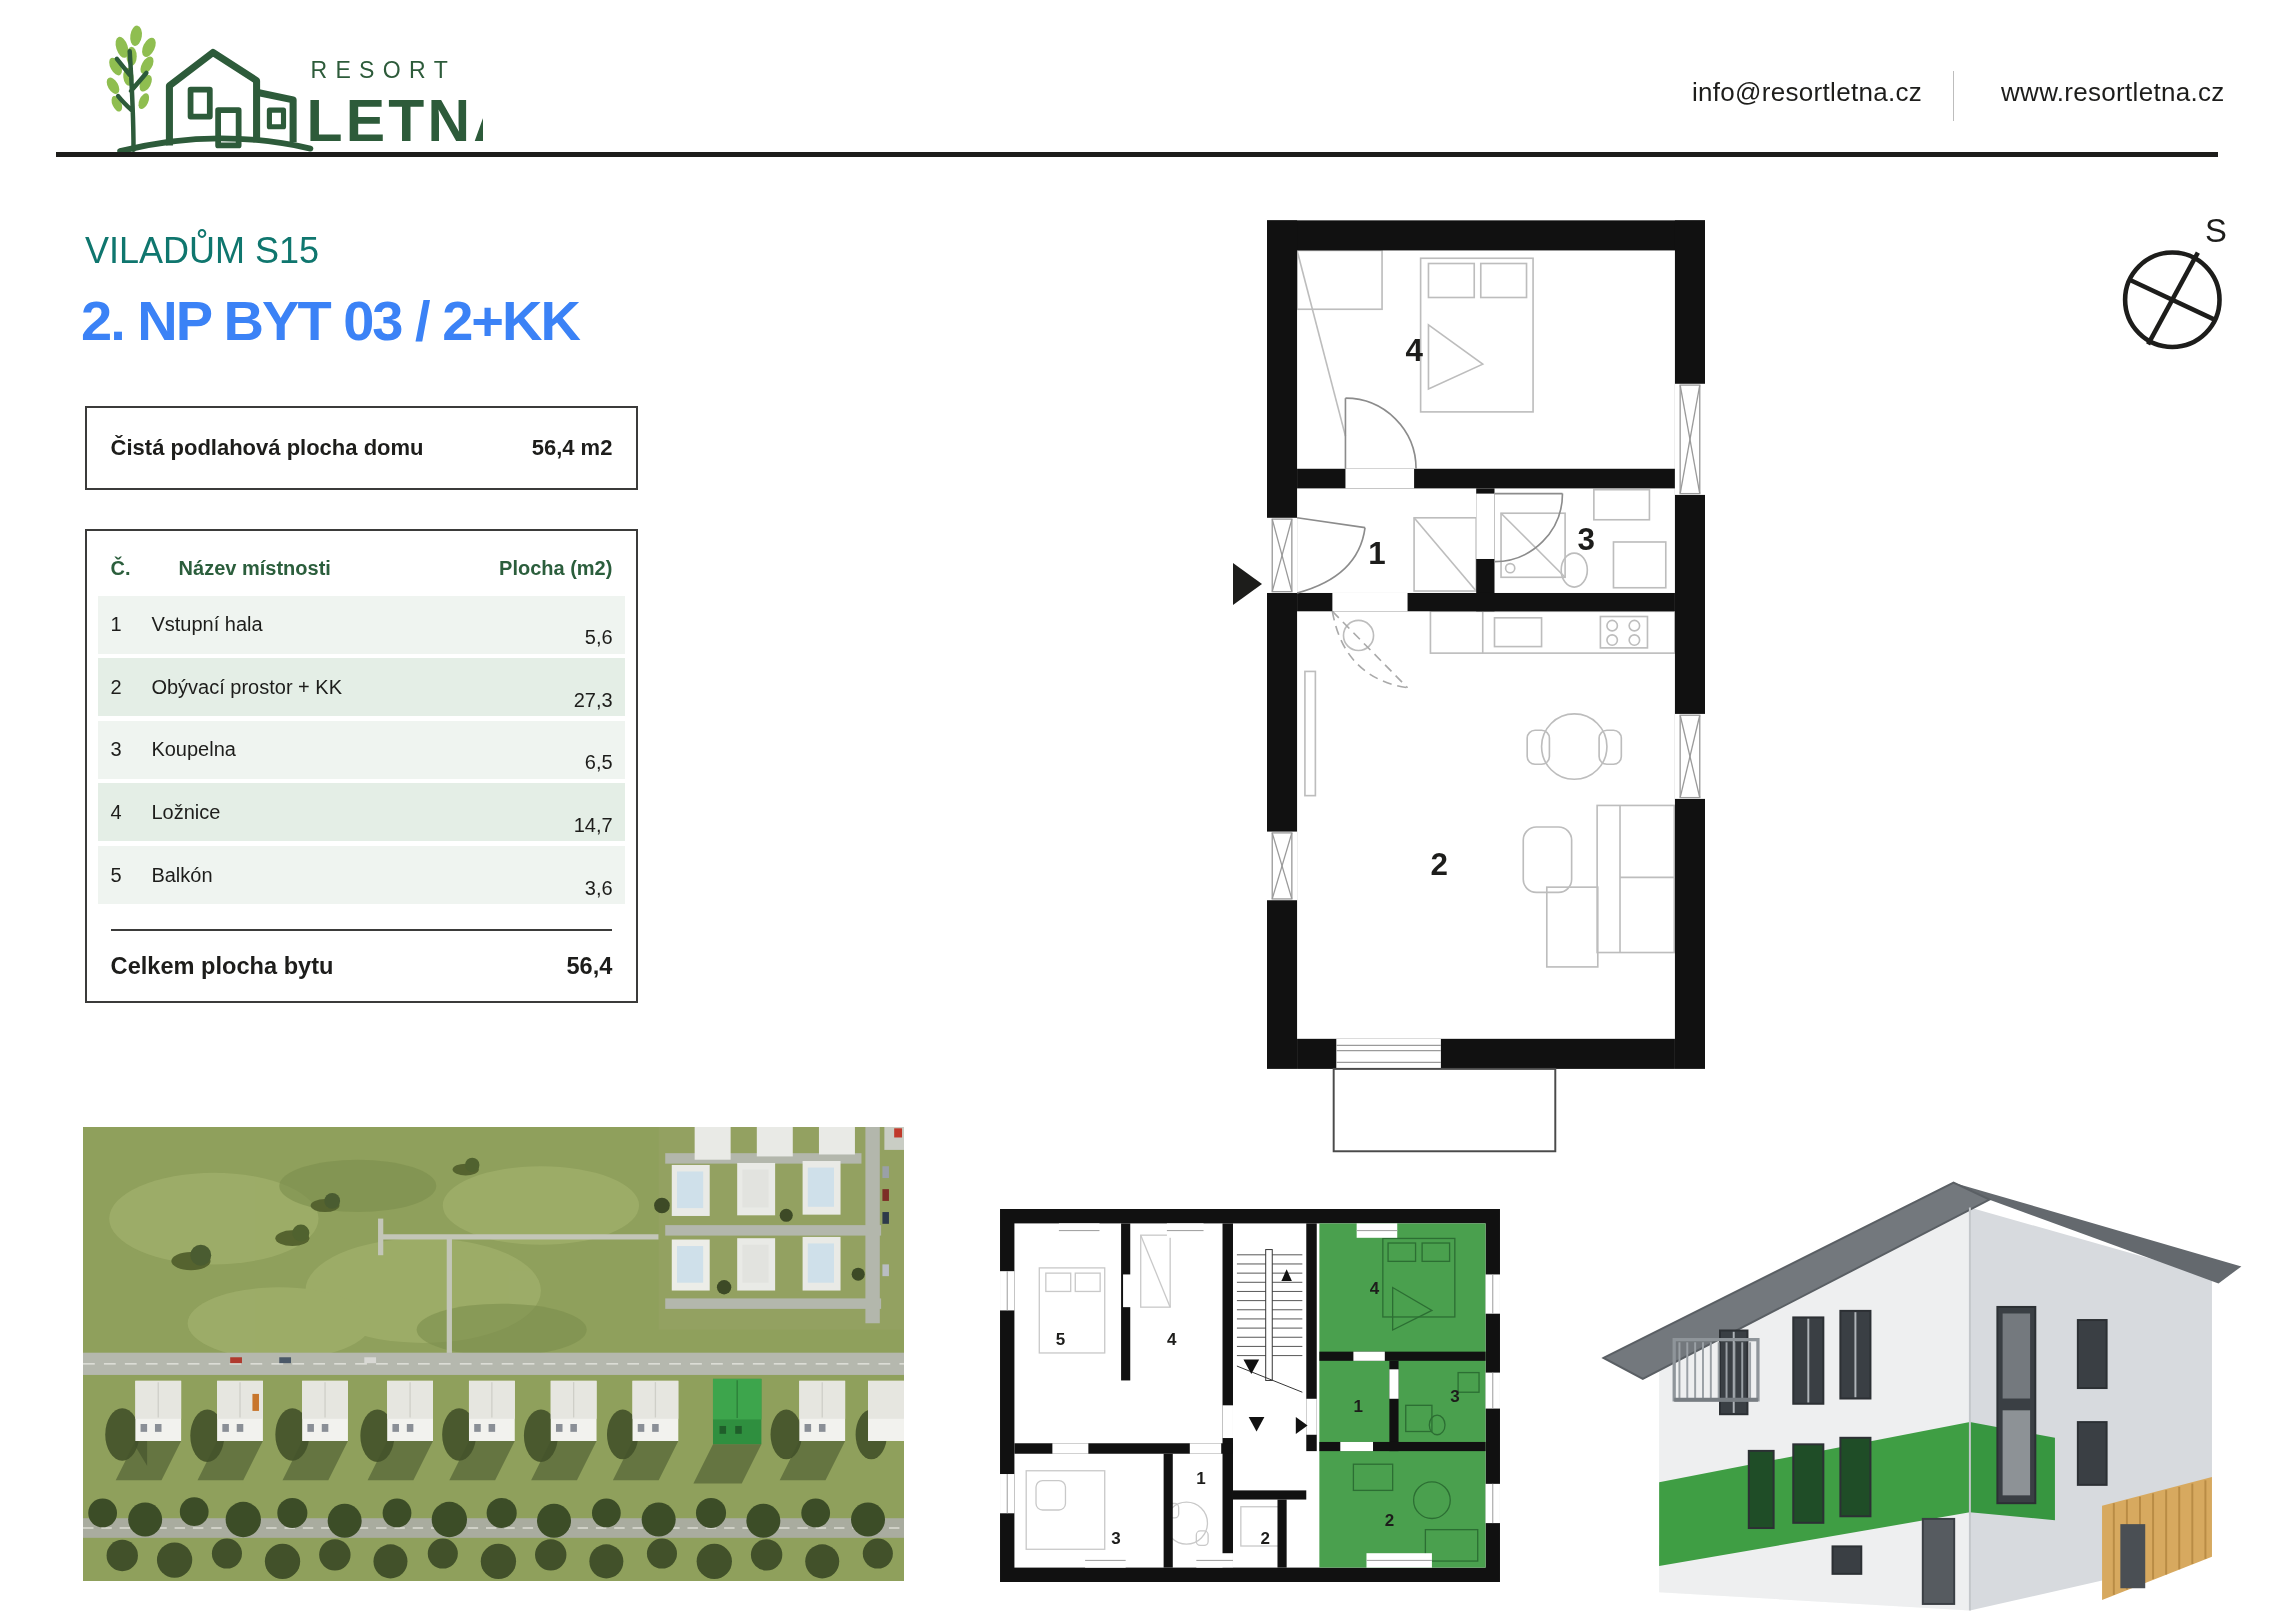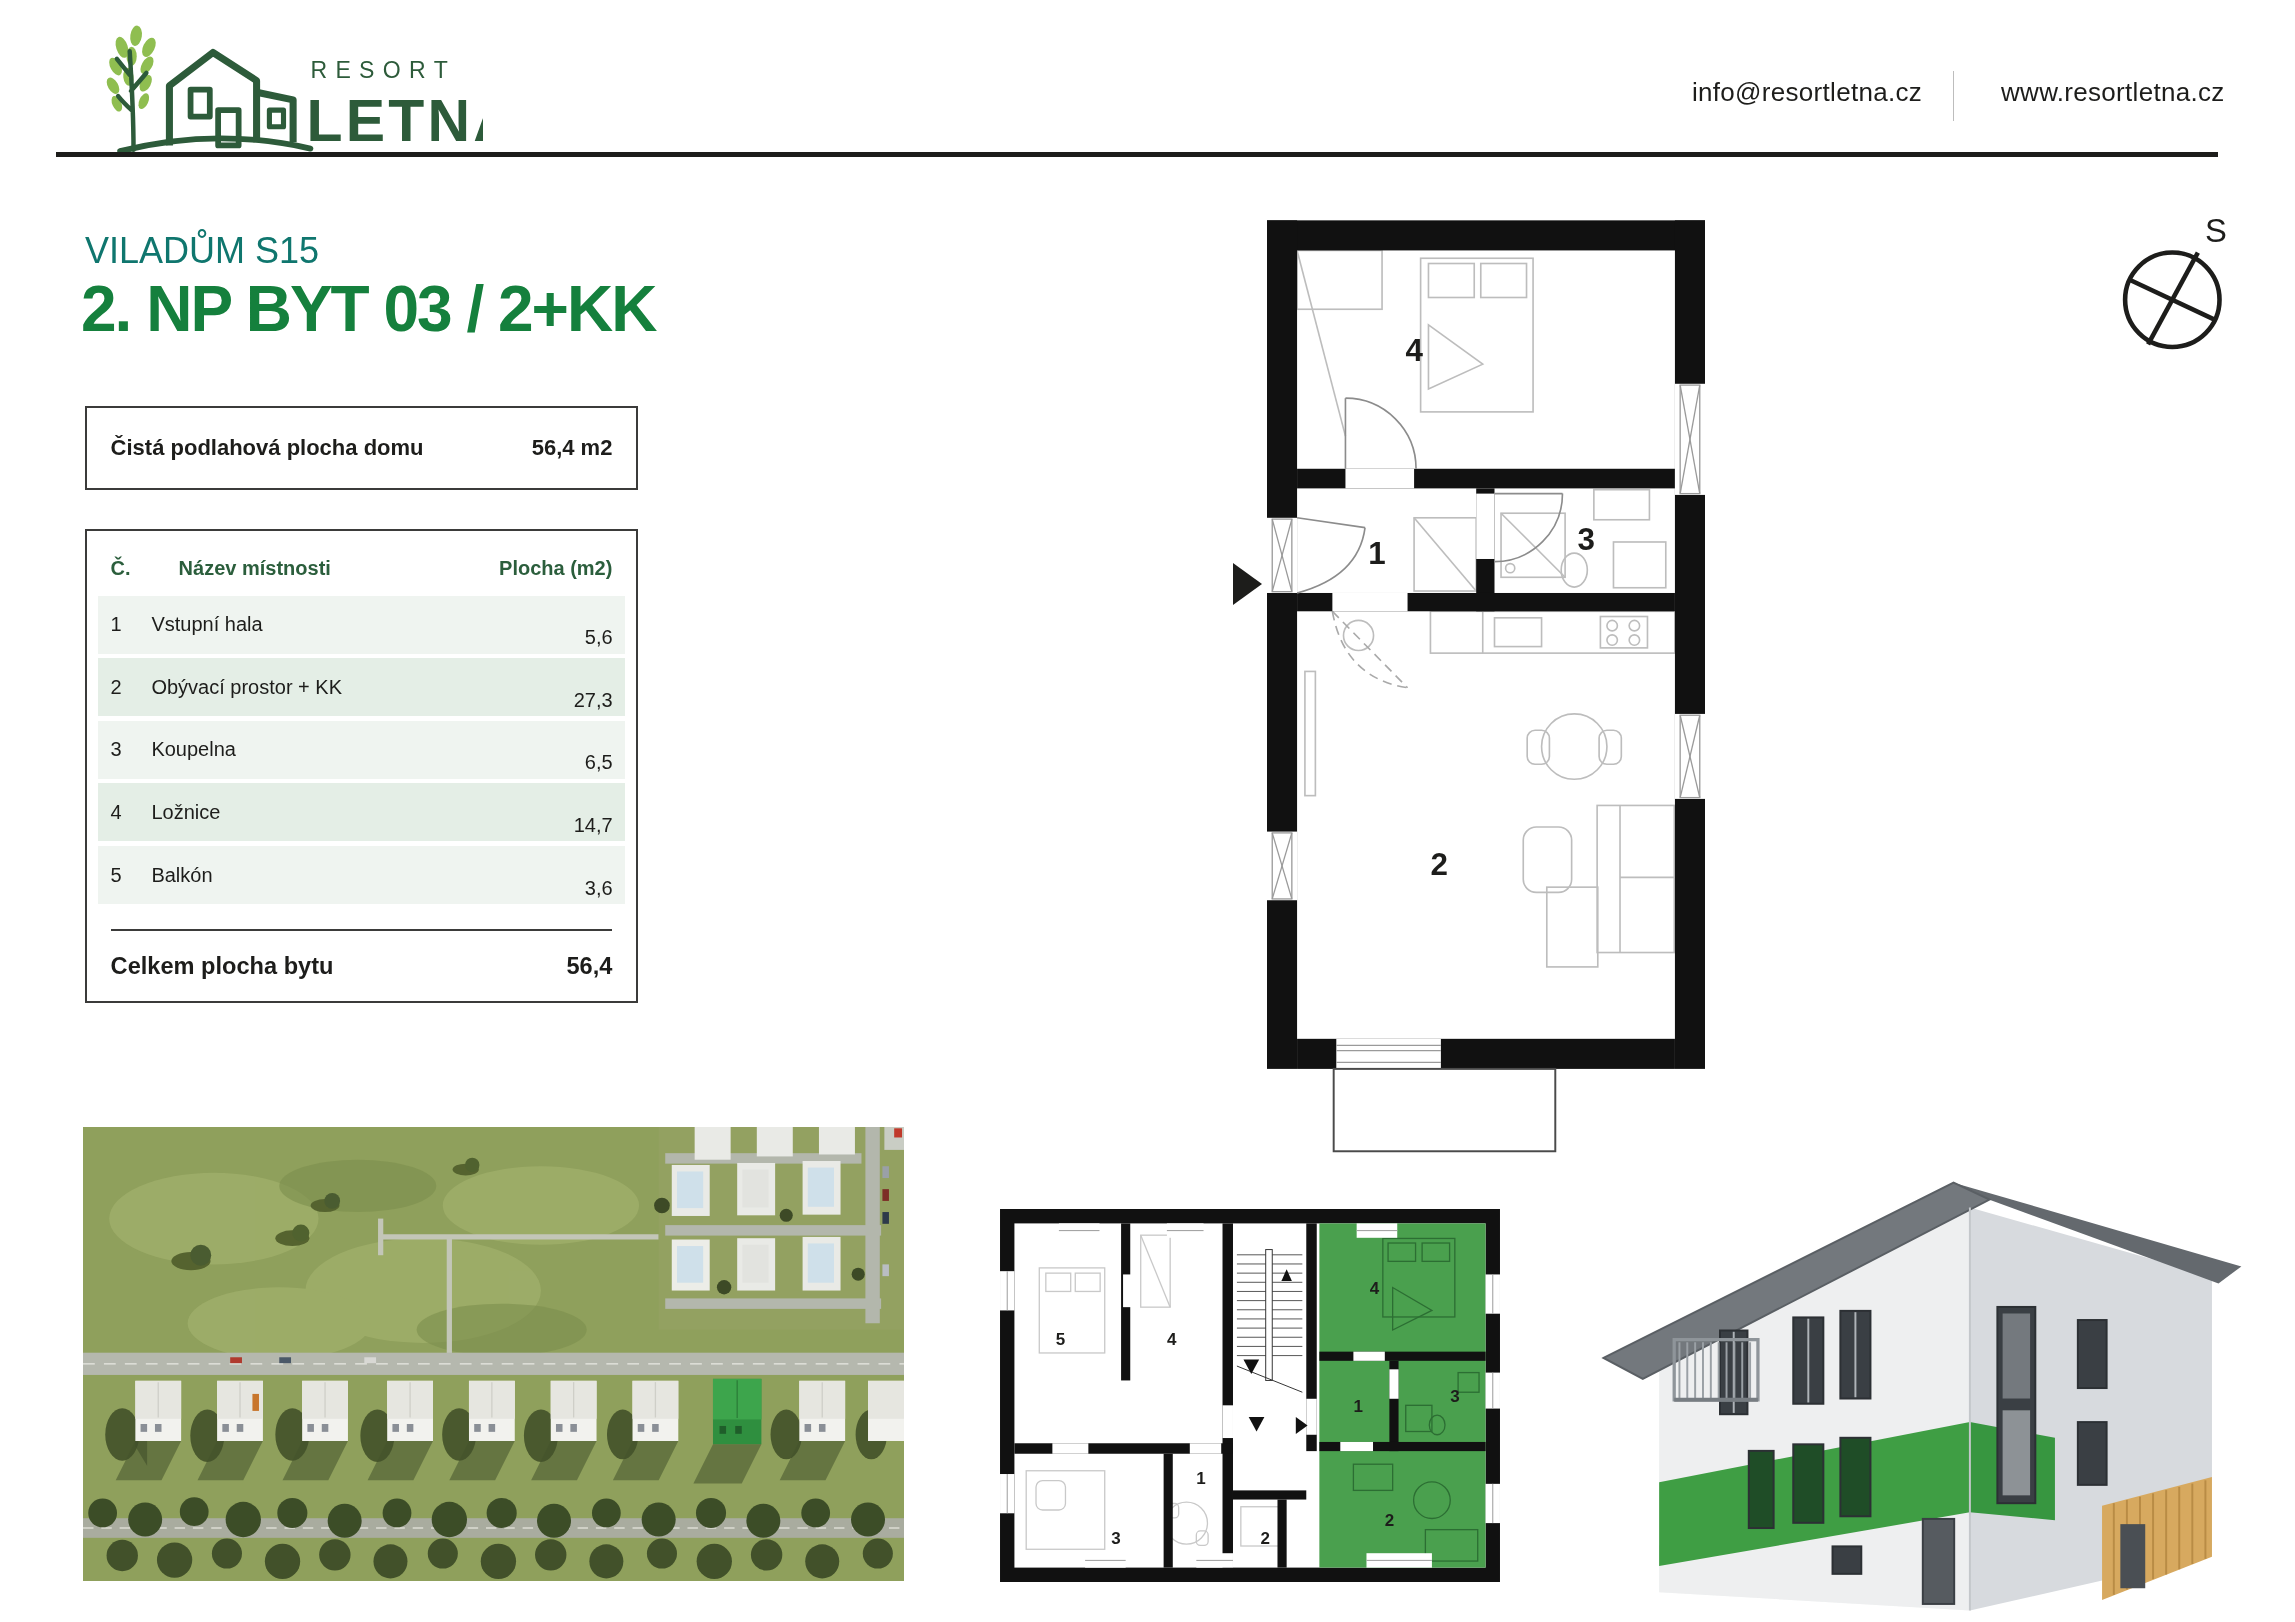--- a/index.html
+++ b/index.html
@@ -6,21 +6,21 @@
   body{width:2295px;height:1623px;position:relative;font-family:"Liberation Sans",sans-serif;color:#1d1d1b;overflow:hidden;}
   .abs{position:absolute;}
   
   #brand-logo{left:84px;top:14.4px;width:399px;height:141px;}
   #contact-email{left:1692px;top:77px;font-size:26px;letter-spacing:0.3px;}
   #contact-divider{left:1953px;top:71px;width:1.3px;height:50px;background:#bdbdbd;}
   #contact-web{left:2001px;top:77px;font-size:26px;letter-spacing:0.3px;}
   #header-rule{left:56px;top:152px;width:2162px;height:5.2px;background:#1d1d1b;}
   
   #subtitle{left:85px;top:230px;font-size:36px;font-weight:normal;color:#0f766e;letter-spacing:0px;}
-  #main-title{left:81px;top:272px;font-size:64px;font-weight:bold;color:#15803d;letter-spacing:-2px;}
+  #main-title{left:81px;top:288px;font-size:56px;font-weight:bold;color:#3b82f6;letter-spacing:-2px;}
   
   #area-box{left:85px;top:406px;width:553px;height:84px;border:2px solid #3b3b3a;box-sizing:border-box;display:flex;align-items:center;justify-content:space-between;padding:0 23.6px;}
   #area-box .lbl{font-size:22px;font-weight:bold;}
   #area-box .val{font-size:22px;font-weight:bold;}
   
   #room-table{left:85px;top:529px;width:553px;height:474px;border:2px solid #3b3b3a;box-sizing:border-box;}
   #room-table .thead{display:flex;padding:26px 23.6px 0 23.6px;font-size:20px;font-weight:bold;color:#2b5e3c;}
   #room-table .thead .c-num{width:41px;}
   #room-table .thead .c-name{flex:1;padding-left:27px;}
   #room-table .thead .c-area{text-align:left;}

